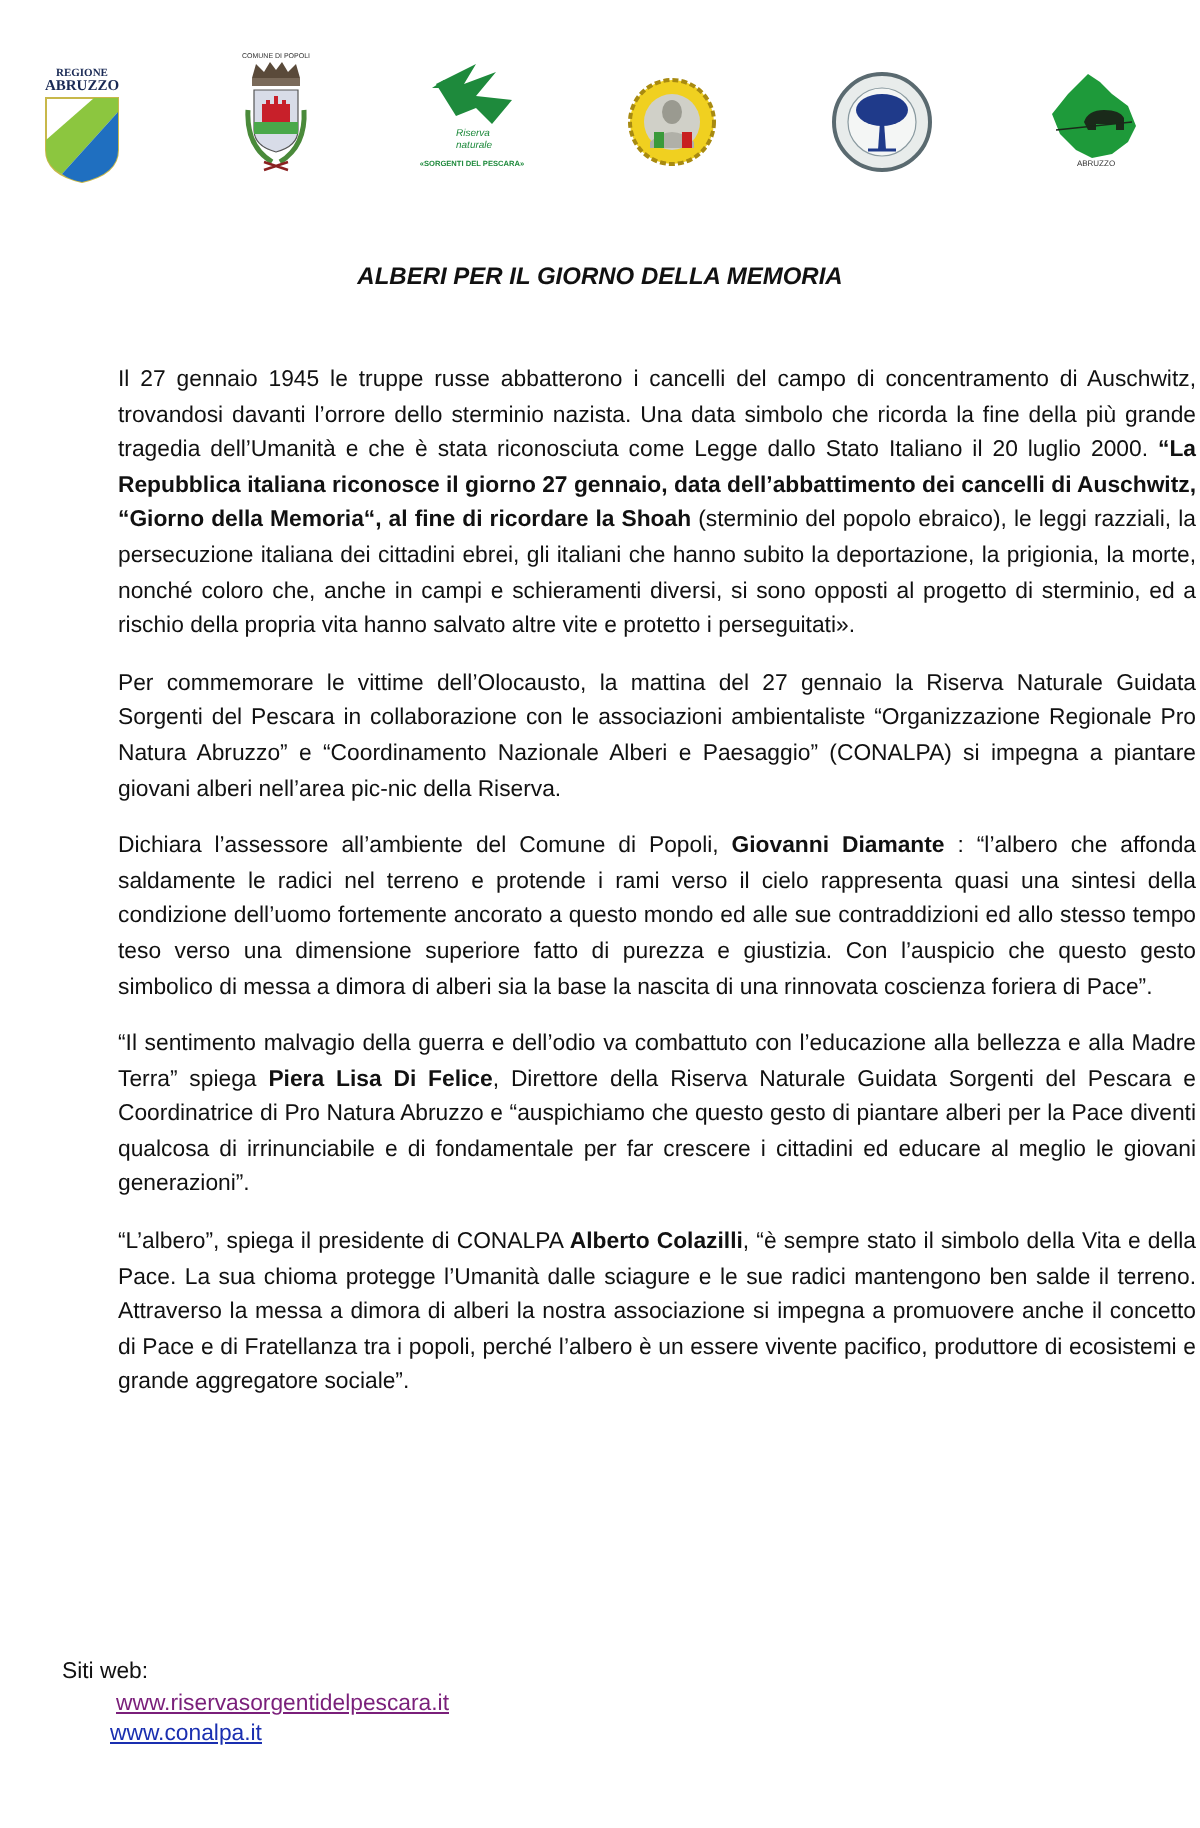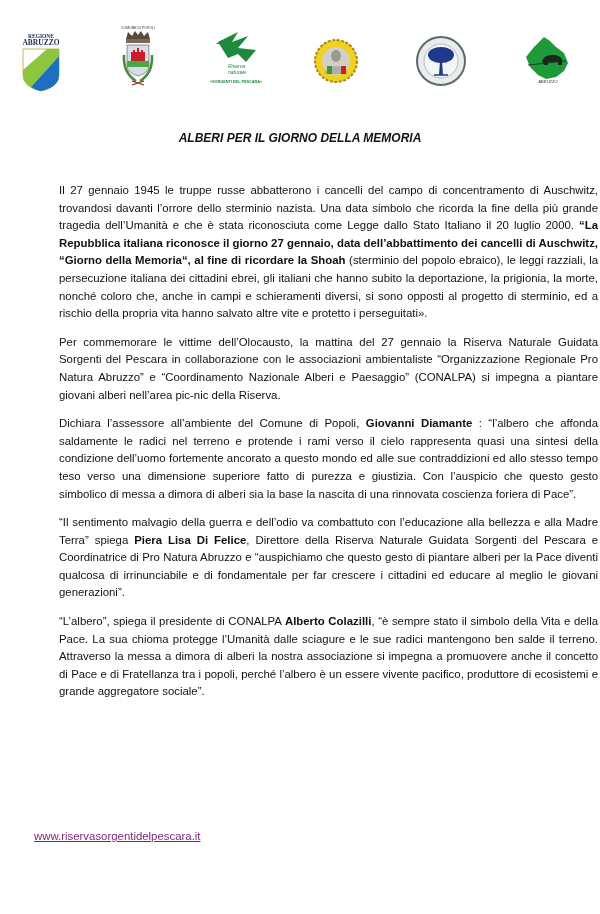--- a/index.html
+++ b/index.html
@@ -7,21 +7,21 @@
          font-family: "Liberation Sans", sans-serif; color: #111; }
   .logos { position: absolute; top: 25px; left: 0; width: 500px; height: 75px; }
   .logo { position: absolute; }
   .title { position: absolute; top: 131px; left: 0; width: 600px; text-align: center;
            font-weight: bold; font-style: italic; font-size: 12px; letter-spacing: 0; }
   .body { position: absolute; left: 31px; width: 539px; top: 182px;
           font-size: 11.4px; line-height: 17.6px; text-align: justify; margin-left: 28px; }
   .body p { margin: 0 0 11px 0; }
   .body b { font-weight: bold; }
   .sites { position: absolute; left: 31px; top: 829px; font-size: 11.4px; line-height: 15.5px; }
-  .sites a { color: #1a2fb0; text-decoration: underline; display: block; }
+  .sites a { color: #1a2fb0; text-decoration: underline; display: block; margin-left: 24px; }
   .sites a.visited { color: #7a1f7a; padding-left: 3px; }
 </style>
 </head>
 <body>
 
 <div class="logos">
 
   <div class="logo" style="left:20px;top:5px;width:42px;height:62px;">
     <svg width="42" height="62" viewBox="0 0 42 62">
       <text x="21" y="8" text-anchor="middle" font-size="5.5" font-family="Liberation Serif, serif" fill="#1a2a55" font-weight="bold">REGIONE</text>
@@ -91,14 +91,16 @@
 
 <div class="body">
   <p><span>Il 27 gennaio 1945 le truppe russe abbatterono i cancelli del campo di concentramento di Auschwitz, trovandosi davanti l’orrore dello sterminio nazista. Una data simbolo che ricorda la fine della più grande tragedia dell’Umanità e che è stata riconosciuta come Legge dallo Stato Italiano il 20 luglio 2000. </span><b>“La Repubblica italiana riconosce il giorno 27 gennaio, data dell’abbattimento dei cancelli di Auschwitz, “Giorno della Memoria“, al fine di ricordare la Shoah</b><span> (sterminio del popolo ebraico), le leggi razziali, la persecuzione italiana dei cittadini ebrei, gli italiani che hanno subito la deportazione, la prigionia, la morte, nonché coloro che, anche in campi e schieramenti diversi, si sono opposti al progetto di sterminio, ed a rischio della propria vita hanno salvato altre vite e protetto i perseguitati».</span></p>
   <p>Per commemorare le vittime dell’Olocausto, la mattina del 27 gennaio la Riserva Naturale Guidata Sorgenti del Pescara in collaborazione con le associazioni ambientaliste “Organizzazione Regionale Pro Natura Abruzzo” e “Coordinamento Nazionale Alberi e Paesaggio” (CONALPA) si impegna a piantare giovani alberi nell’area pic-nic della Riserva.</p>
   <p><span>Dichiara l’assessore all’ambiente del Comune di Popoli, </span><b>Giovanni Diamante</b><span> : “l’albero che affonda saldamente le radici nel terreno e protende i rami verso il cielo rappresenta quasi una sintesi della condizione dell’uomo fortemente ancorato a questo mondo ed alle sue contraddizioni ed allo stesso tempo teso verso una dimensione superiore fatto di purezza e giustizia. Con l’auspicio che questo gesto simbolico di messa a dimora di alberi sia la base la nascita di una rinnovata coscienza foriera di Pace”.</span></p>
   <p><span> “Il sentimento malvagio della guerra e dell’odio va combattuto con l’educazione alla bellezza e alla Madre Terra” spiega </span><b>Piera Lisa Di Felice</b><span>, Direttore  della Riserva Naturale Guidata Sorgenti del Pescara e Coordinatrice di Pro Natura Abruzzo e “auspichiamo che questo gesto di piantare alberi per la Pace diventi qualcosa di irrinunciabile e di fondamentale per far crescere i cittadini ed educare al meglio le giovani generazioni”.</span></p>
   <p><span> “L’albero”, spiega il presidente di CONALPA </span><b>Alberto Colazilli</b><span>, “è sempre stato il simbolo della Vita e della Pace. La sua chioma protegge l’Umanità dalle sciagure e le sue radici mantengono ben salde il terreno. Attraverso la messa a dimora di alberi la nostra associazione si impegna a promuovere anche il concetto di Pace e di Fratellanza tra i popoli, perché l’albero è un essere vivente pacifico, produttore di ecosistemi e grande aggregatore sociale”.</span></p>
 </div>
 
 <div class="sites">
+  <div>Siti web:</div>
   <a class="visited">www.riservasorgentidelpescara.it</a>
+  <a>www.conalpa.it</a>
 </div>
 
 </body></html>

